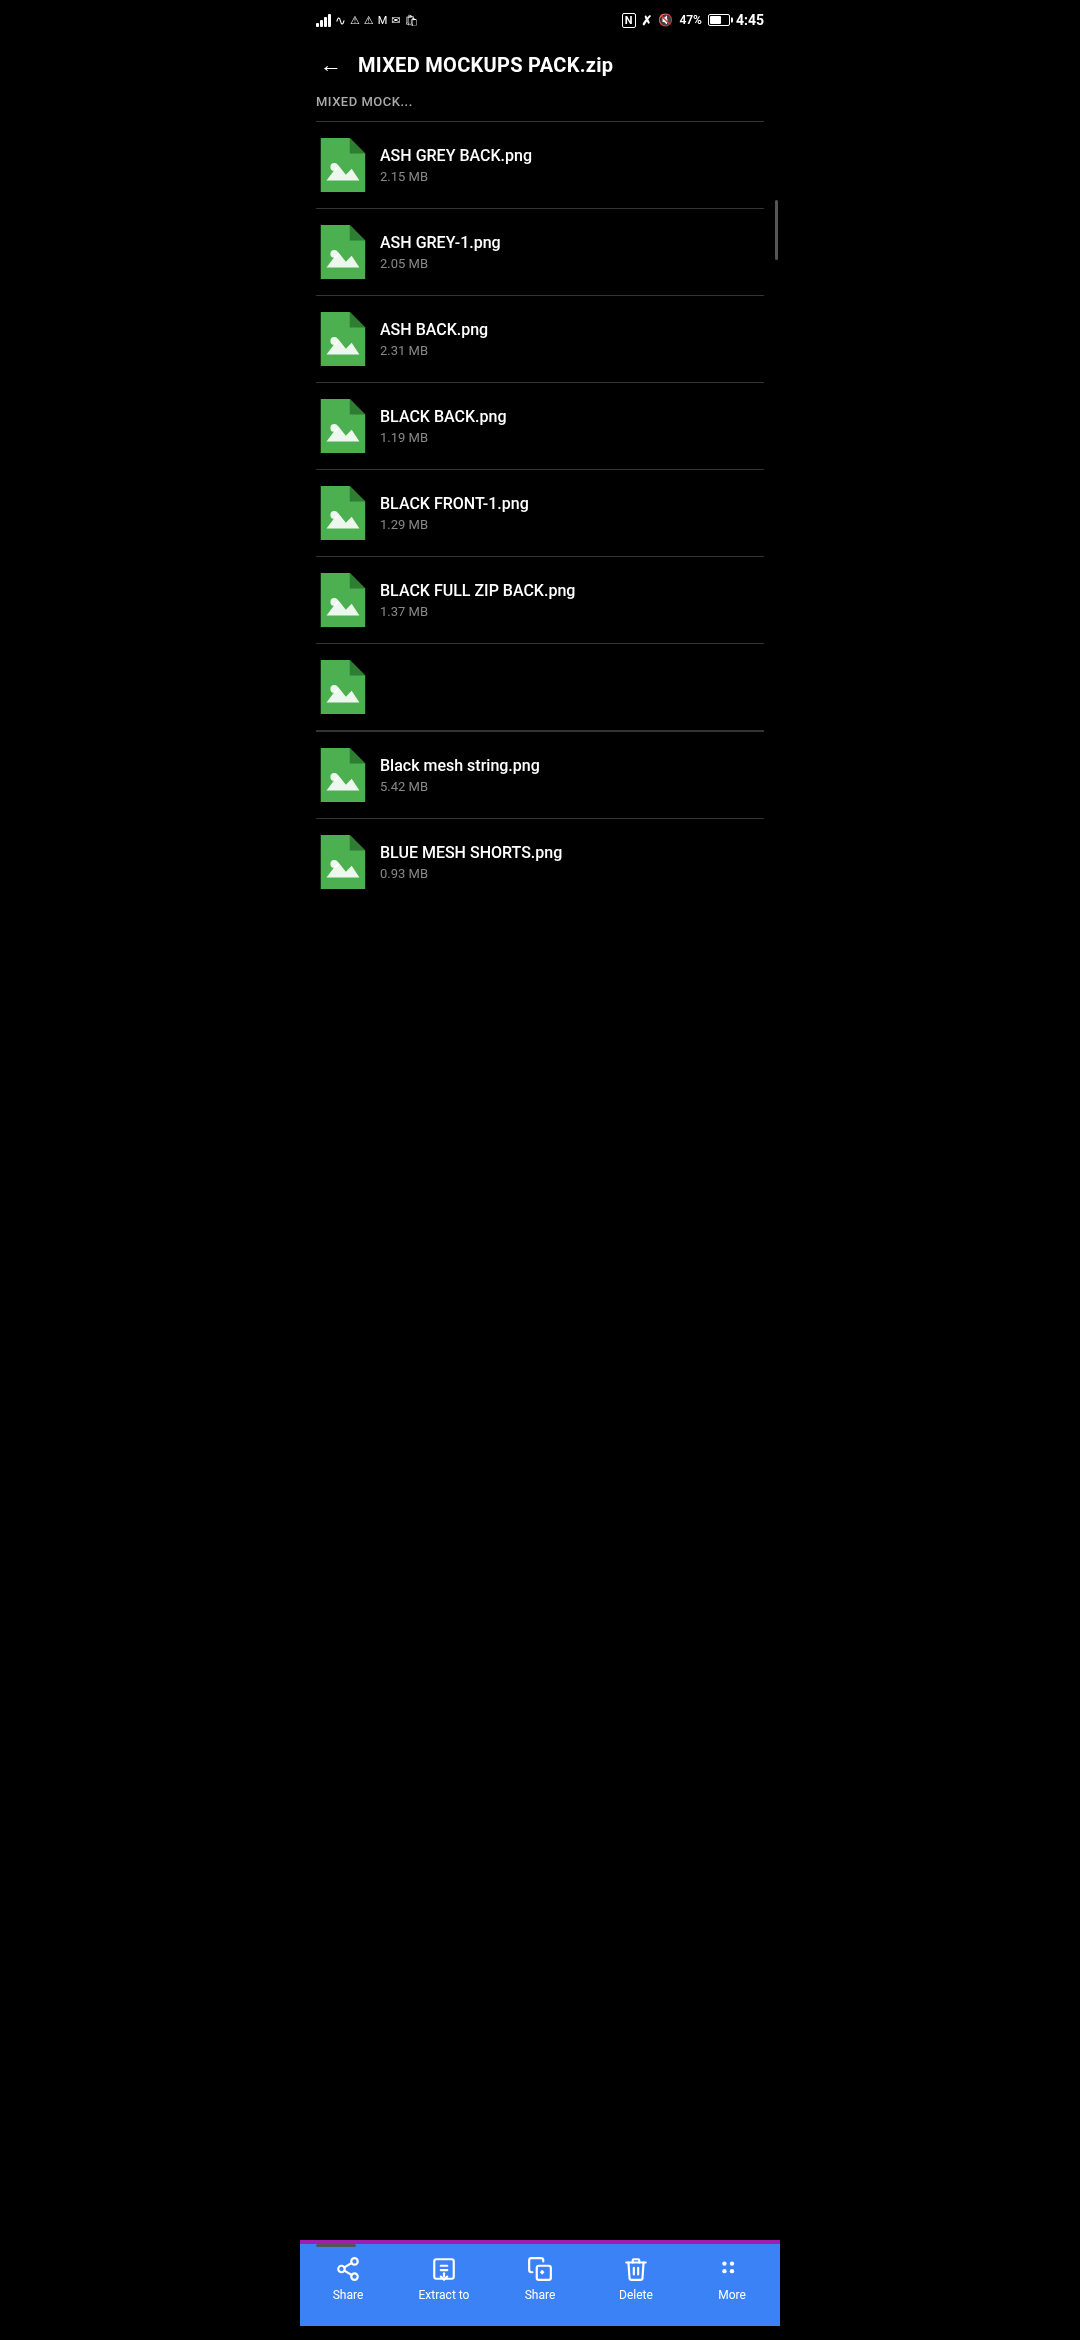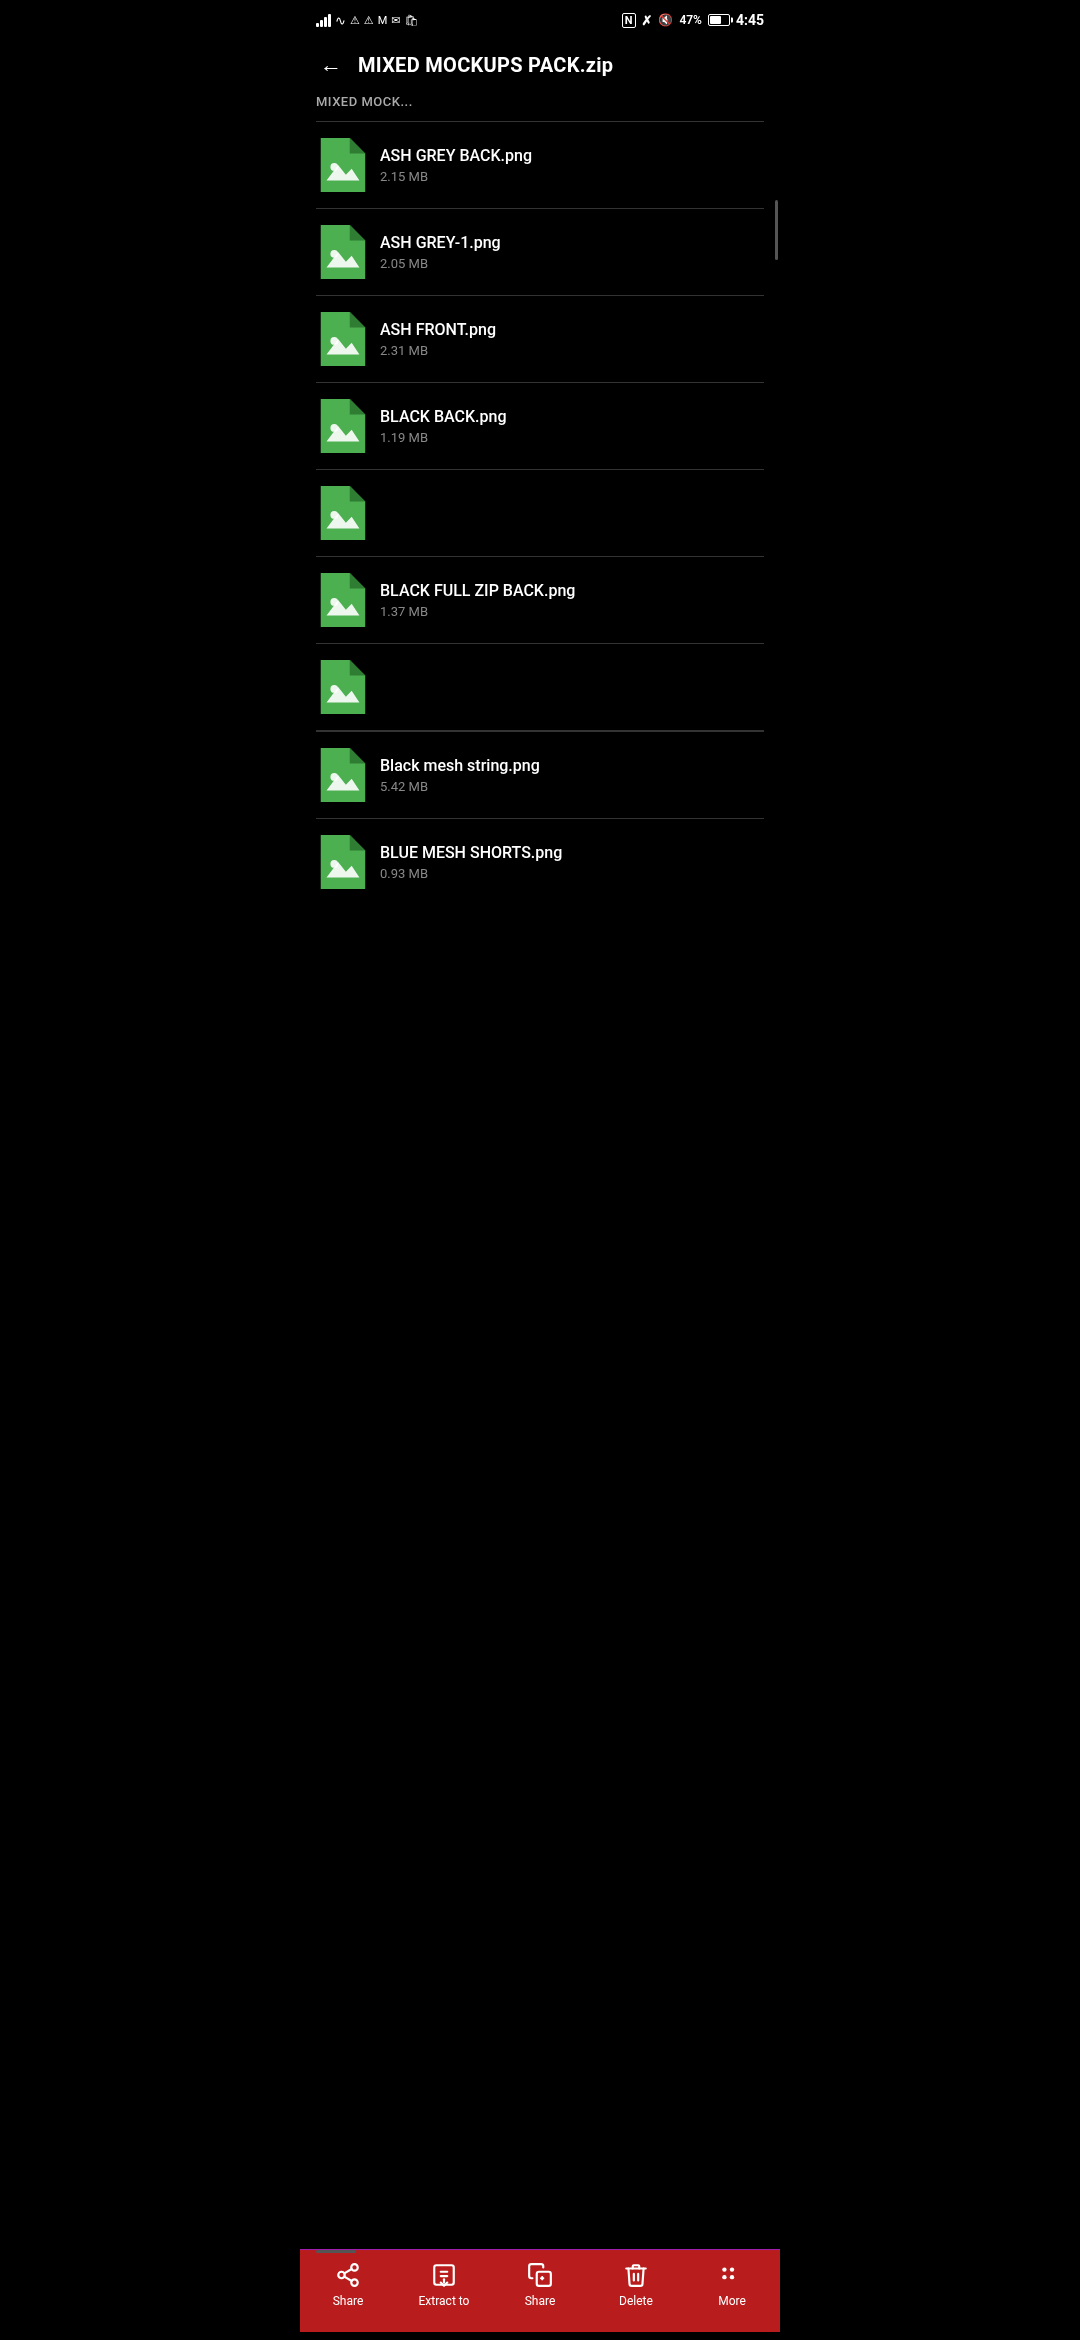--- a/index.html
+++ b/index.html
@@ -180,27 +180,27 @@
       top: 200px;
       width: 3px;
       height: 60px;
       background: #555;
       border-radius: 2px;
     }
 
     
     .bottom-toolbar {
       position: fixed;
-      bottom: 8px;
+      bottom: 14px;
       left: 50%;
       transform: translateX(-50%);
       width: 100%;
       max-width: 480px;
-      background: #b91c1c;
-      border-top: 1px solid #a21caf;
+      background: #3b82f6;
+      border-top: 4px solid #a21caf;
       display: flex;
       align-items: center;
       justify-content: space-around;
       padding: 12px 0 24px;
       z-index: 100;
     }
 
     .toolbar-item {
       display: flex;
       flex-direction: column;
@@ -308,21 +308,21 @@
         <svg viewBox="0 0 52 60" class="file-icon-svg">
 
           <path d="M4 2 L34 2 L50 18 L50 58 L4 58 Z" fill="#4CAF50" rx="3"></path>
           <path d="M34 2 L34 18 L50 18 Z" fill="#2E7D32"></path>
 
           <circle cx="18" cy="32" r="4" fill="white" opacity="0.9"></circle>
           <polygon points="10,46 22,30 30,40 36,34 44,46" fill="white" opacity="0.9"></polygon>
         </svg>
       </div>
       <div class="file-info">
-        <div class="file-name">ASH FRONT.png</div>
+        <div class="file-name">ASH BACK.png</div>
         <div class="file-size">2.31 MB</div>
       </div>
     </div>
     <div class="divider"></div>
     <div class="file-item">
       <div class="file-icon">
         <svg viewBox="0 0 52 60" class="file-icon-svg">
 
           <path d="M4 2 L34 2 L50 18 L50 58 L4 58 Z" fill="#4CAF50" rx="3"></path>
           <path d="M34 2 L34 18 L50 18 Z" fill="#2E7D32"></path>
@@ -340,20 +340,24 @@
     <div class="file-item">
       <div class="file-icon">
         <svg viewBox="0 0 52 60" class="file-icon-svg">
 
           <path d="M4 2 L34 2 L50 18 L50 58 L4 58 Z" fill="#4CAF50" rx="3"></path>
           <path d="M34 2 L34 18 L50 18 Z" fill="#2E7D32"></path>
 
           <circle cx="18" cy="32" r="4" fill="white" opacity="0.9"></circle>
           <polygon points="10,46 22,30 30,40 36,34 44,46" fill="white" opacity="0.9"></polygon>
         </svg>
+      </div>
+      <div class="file-info">
+        <div class="file-name">BLACK FRONT-1.png</div>
+        <div class="file-size">1.29 MB</div>
       </div>
     </div>
     <div class="divider"></div>
     <div class="file-item">
       <div class="file-icon">
         <svg viewBox="0 0 52 60" class="file-icon-svg">
 
           <path d="M4 2 L34 2 L50 18 L50 58 L4 58 Z" fill="#4CAF50" rx="3"></path>
           <path d="M34 2 L34 18 L50 18 Z" fill="#2E7D32"></path>
 

